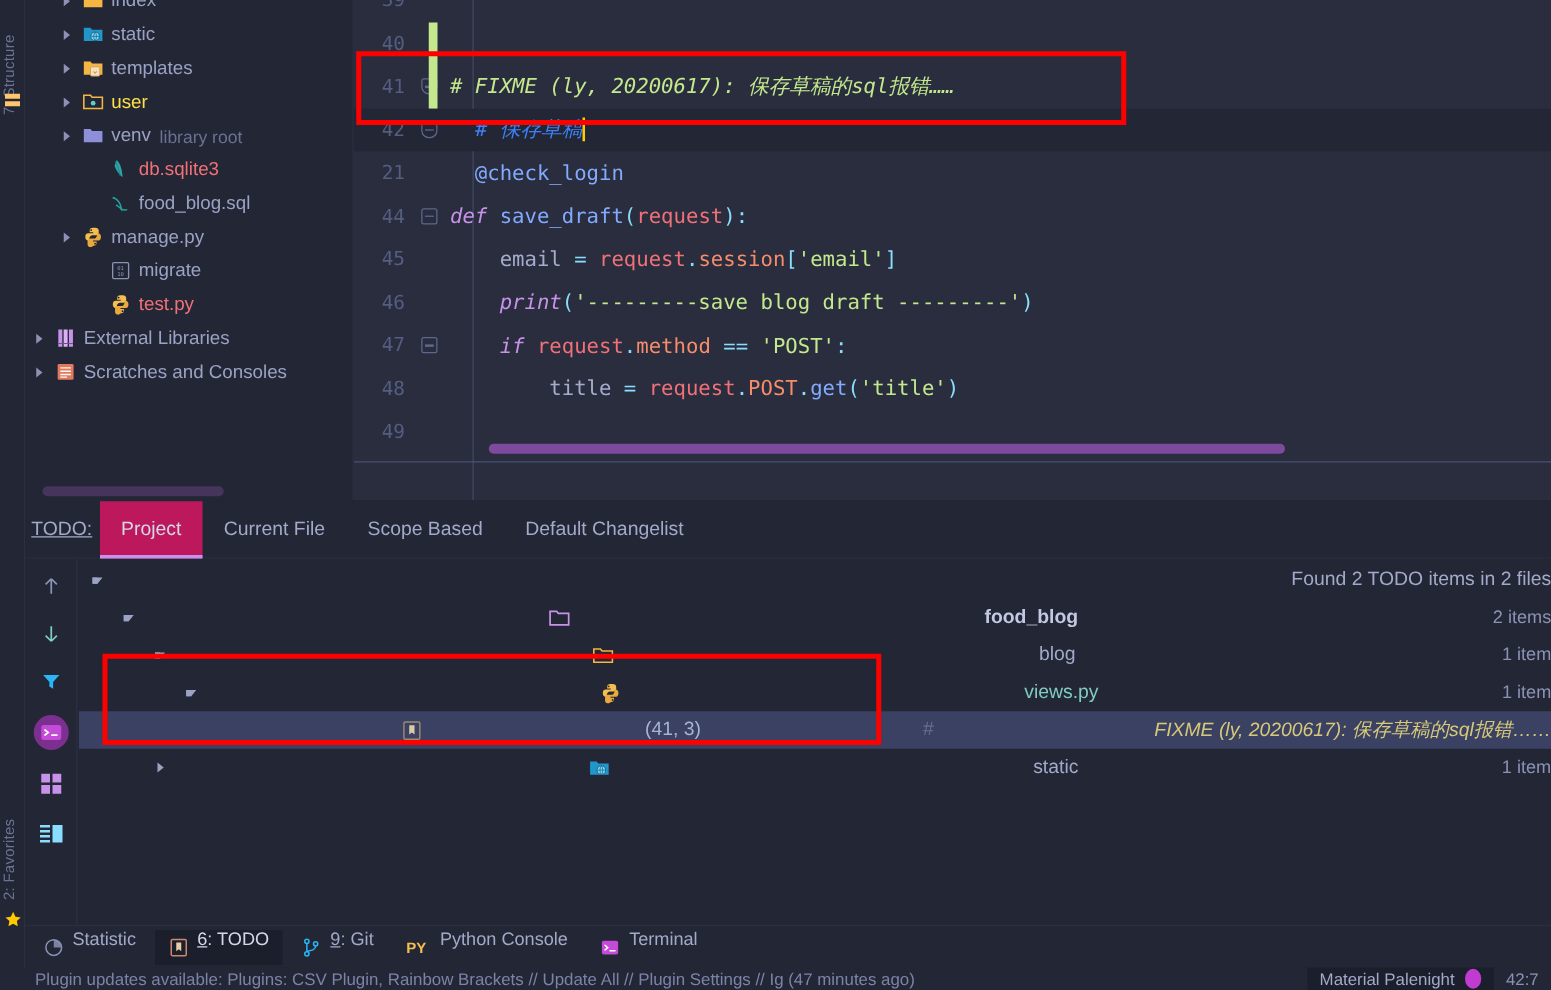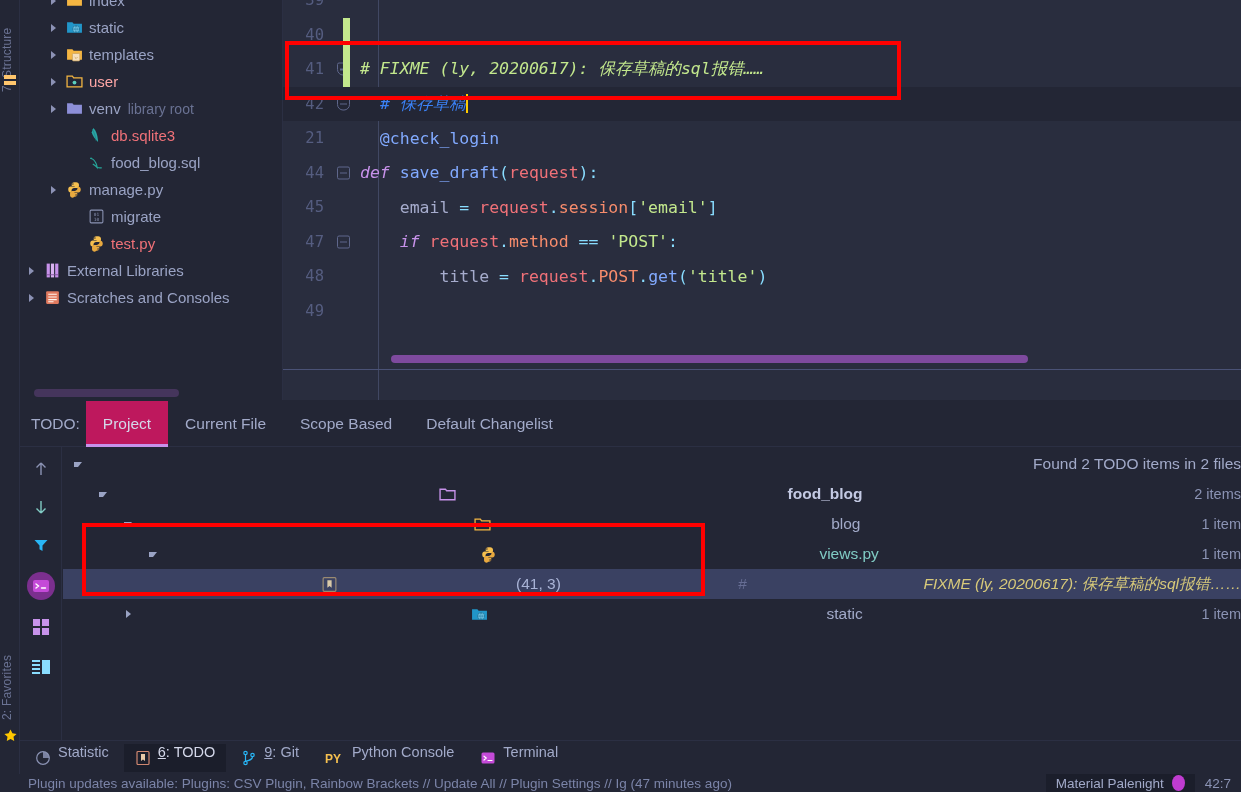--- a/index.html
+++ b/index.html
@@ -110,21 +110,21 @@
     background: #7e4a9e; border-radius: 4px;
   }
   .editor-bottom-line { position: absolute; left: 0; top: 369px; width: 958px; height: 1px; background: #4a5276; }
 
   
   .todo-tabs {
     position: absolute; left: 20px; top: 401px; width: 1221px; height: 46px;
     background: #232635; border-bottom: 1px solid #2b2f43;
     display: flex; align-items: center;
   }
-  .todo-label { margin-left: 11px; font-size: 15.5px; color: #a2aac9; }
+  .todo-label { margin-left: 5px; font-size: 15.5px; color: #a2aac9; text-decoration: underline; }
   .todo-tab {
     position: relative; height: 46px; display: flex; align-items: center;
     padding: 0 17px; font-size: 15.5px; color: #a2aac9;
   }
   .todo-tab.active { background: #be185d; color: #d4d8ea; }
   .todo-tab.active:after {
     content: ""; position: absolute; left: 0; bottom: 0; width: 100%; height: 3px; background: #c792ea;
   }
 
   .todo-side {
@@ -252,21 +252,21 @@
         <div class="tree-row" style="padding-left: 22px;">
           <span class="tw">
             <span class="chev"></span>
           </span>
           <span class="ic">
             <svg width="17" height="17" viewBox="0 0 16 16">
               <path d="M1 3h5l1.2 1.5H15V13H1z" fill="none" stroke="#f5b642" stroke-width="1.2"></path>
               <circle cx="8" cy="9" r="1.8" fill="#5ccfbe"></circle>
             </svg>
           </span>
-          <span class="tlabel" style="color:#fca5a5">user</span>
+          <span class="tlabel" style="color:#fde047">user</span>
         </div>
         <div class="tree-row" style="padding-left: 22px;">
           <span class="tw">
             <span class="chev"></span>
           </span>
           <span class="ic">
             <svg width="17" height="17" viewBox="0 0 16 16">
               <path d="M1 3h5l1.2 1.5H15V13H1z" fill="#8d8fd8"></path>
             </svg>
           </span>
@@ -396,20 +396,25 @@
           <span class="gutter">44</span>
           <span class="fold">
             <span class="fold-mark"></span>
           </span>
           <span class="code-text"><span class="t-kw">def </span><span class="t-fn">save_draft</span><span class="t-punct">(</span><span class="t-param">request</span><span class="t-punct">):</span></span>
         </div>
         <div class="code-line">
           <span class="gutter">45</span>
           <span class="fold"></span>
           <span class="code-text"><span class="t-var">    email </span><span class="t-op">= </span><span class="t-param">request</span><span class="t-punct">.</span><span class="t-prop">session</span><span class="t-punct">[</span><span class="t-str">'email'</span><span class="t-punct">]</span></span>
+        </div>
+        <div class="code-line">
+          <span class="gutter">46</span>
+          <span class="fold"></span>
+          <span class="code-text"><span class="t-var">    </span><span class="t-kw">print</span><span class="t-punct">(</span><span class="t-str">'---------save blog draft ---------'</span><span class="t-punct">)</span></span>
         </div>
         <div class="code-line">
           <span class="gutter">47</span>
           <span class="fold">
             <span class="fold-mark"></span>
           </span>
           <span class="code-text"><span class="t-kw">    if </span><span class="t-param">request</span><span class="t-punct">.</span><span class="t-prop">method </span><span class="t-mag">== </span><span class="t-str">'POST'</span><span class="t-punct">:</span></span>
         </div>
         <div class="code-line">
           <span class="gutter">48</span>

